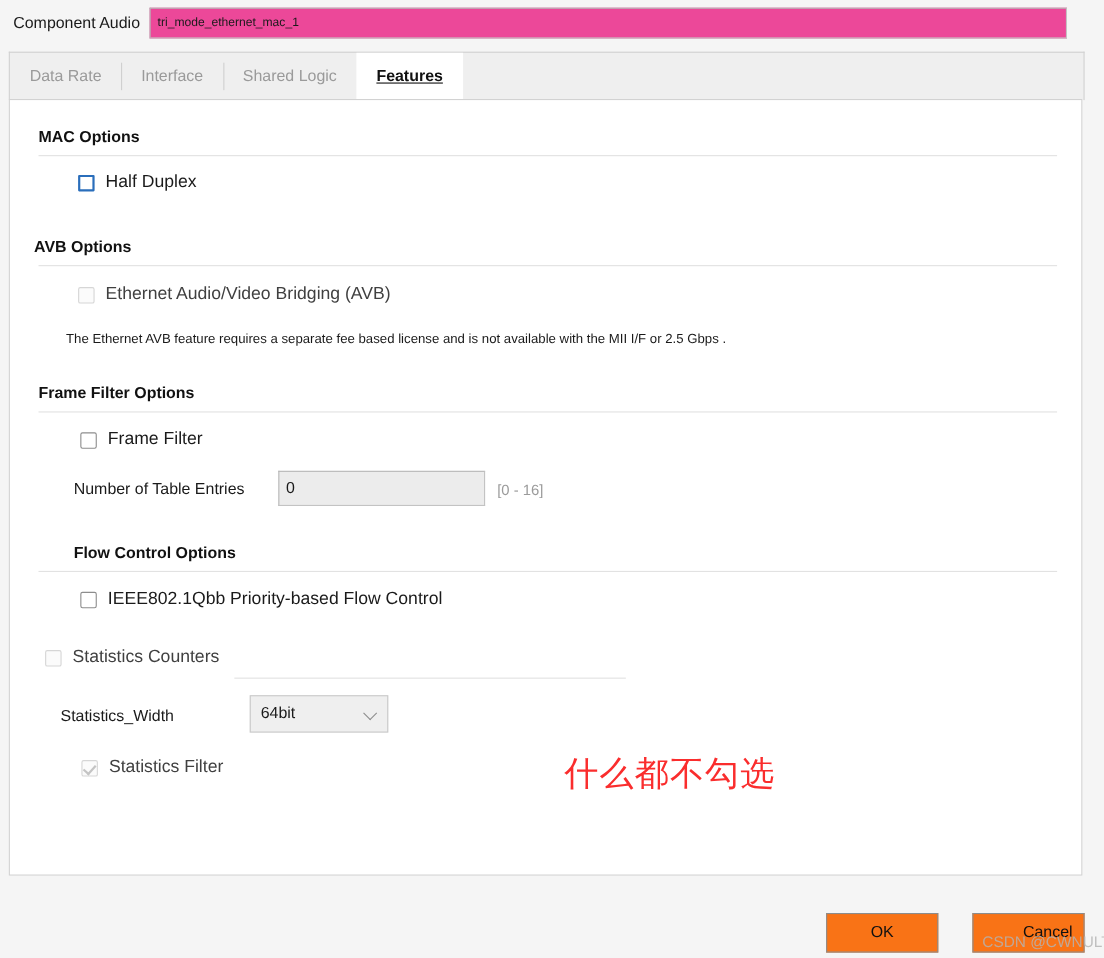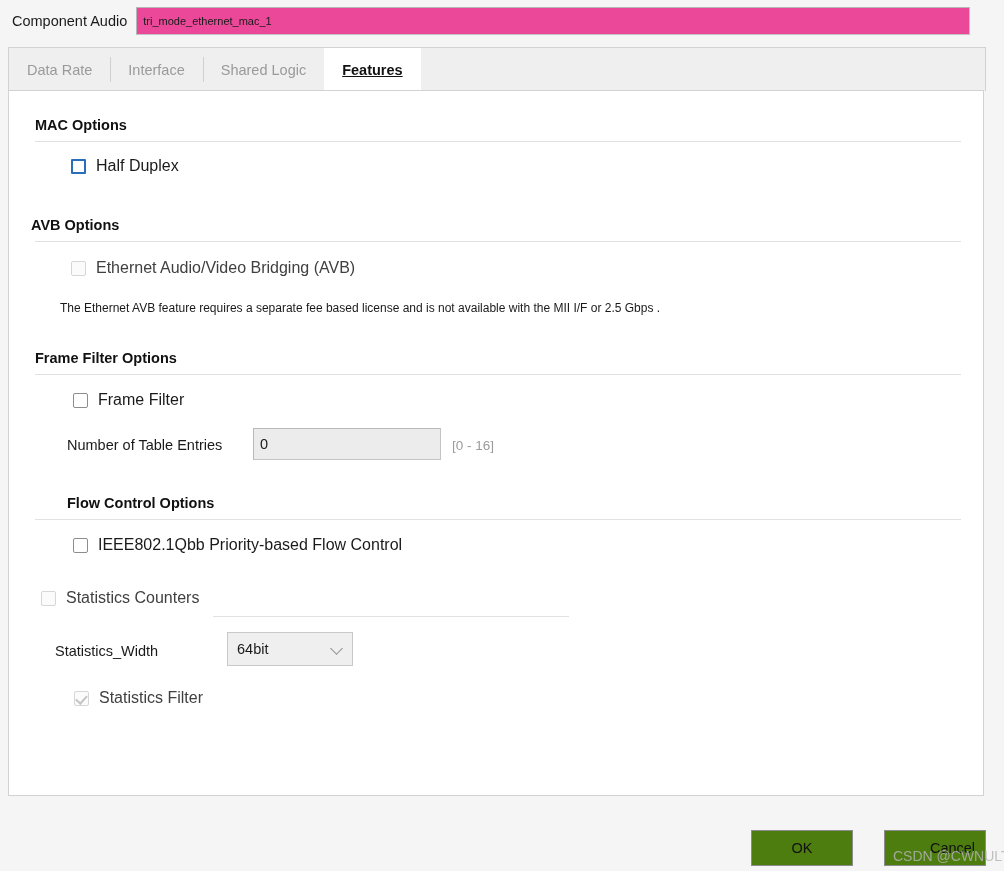--- a/index.html
+++ b/index.html
@@ -162,21 +162,21 @@
     color: #fa2d2d;
     font-size: 31px;
     letter-spacing: 1px;
     white-space: nowrap;
     font-family: "DejaVu Sans", sans-serif;
   }
 
   
   .btn {
     position: absolute;
-    background: #4d7c0f;
+    background: #f97316;
     border: 1px solid #8c8c8c;
     display: flex; align-items: center; justify-content: center;
     font-size: 14.5px; color: #111111;
   }
   .watermark {
     position: absolute;
     font-size: 14px;
     color: #b4b4b4;
     opacity: .82;
     white-space: nowrap;
@@ -254,20 +254,21 @@
     <div class="dropdown" style="left:218px; top:541px; width:126px; height:34px;">
       <span>64bit</span>
       <span class="chev"></span>
     </div>
 
     <div class="cbrow" style="left:65px; top:598px;">
       <span class="cbox disabled checked-disabled"></span>
       <span class="cblabel disabled">Statistics Filter</span>
     </div>
 
+    <div class="annotation" style="left:504px; top:592px;">什么都不勾选</div>
 
   </div>
 
   <div class="btn" style="left:751px; top:830px; width:102px; height:36px;">
     <span>OK</span>
   </div>
   <div class="btn" style="left:884px; top:830px; width:102px; height:36px;padding-left:35px;">
     <span>Cancel</span>
   </div>
 

